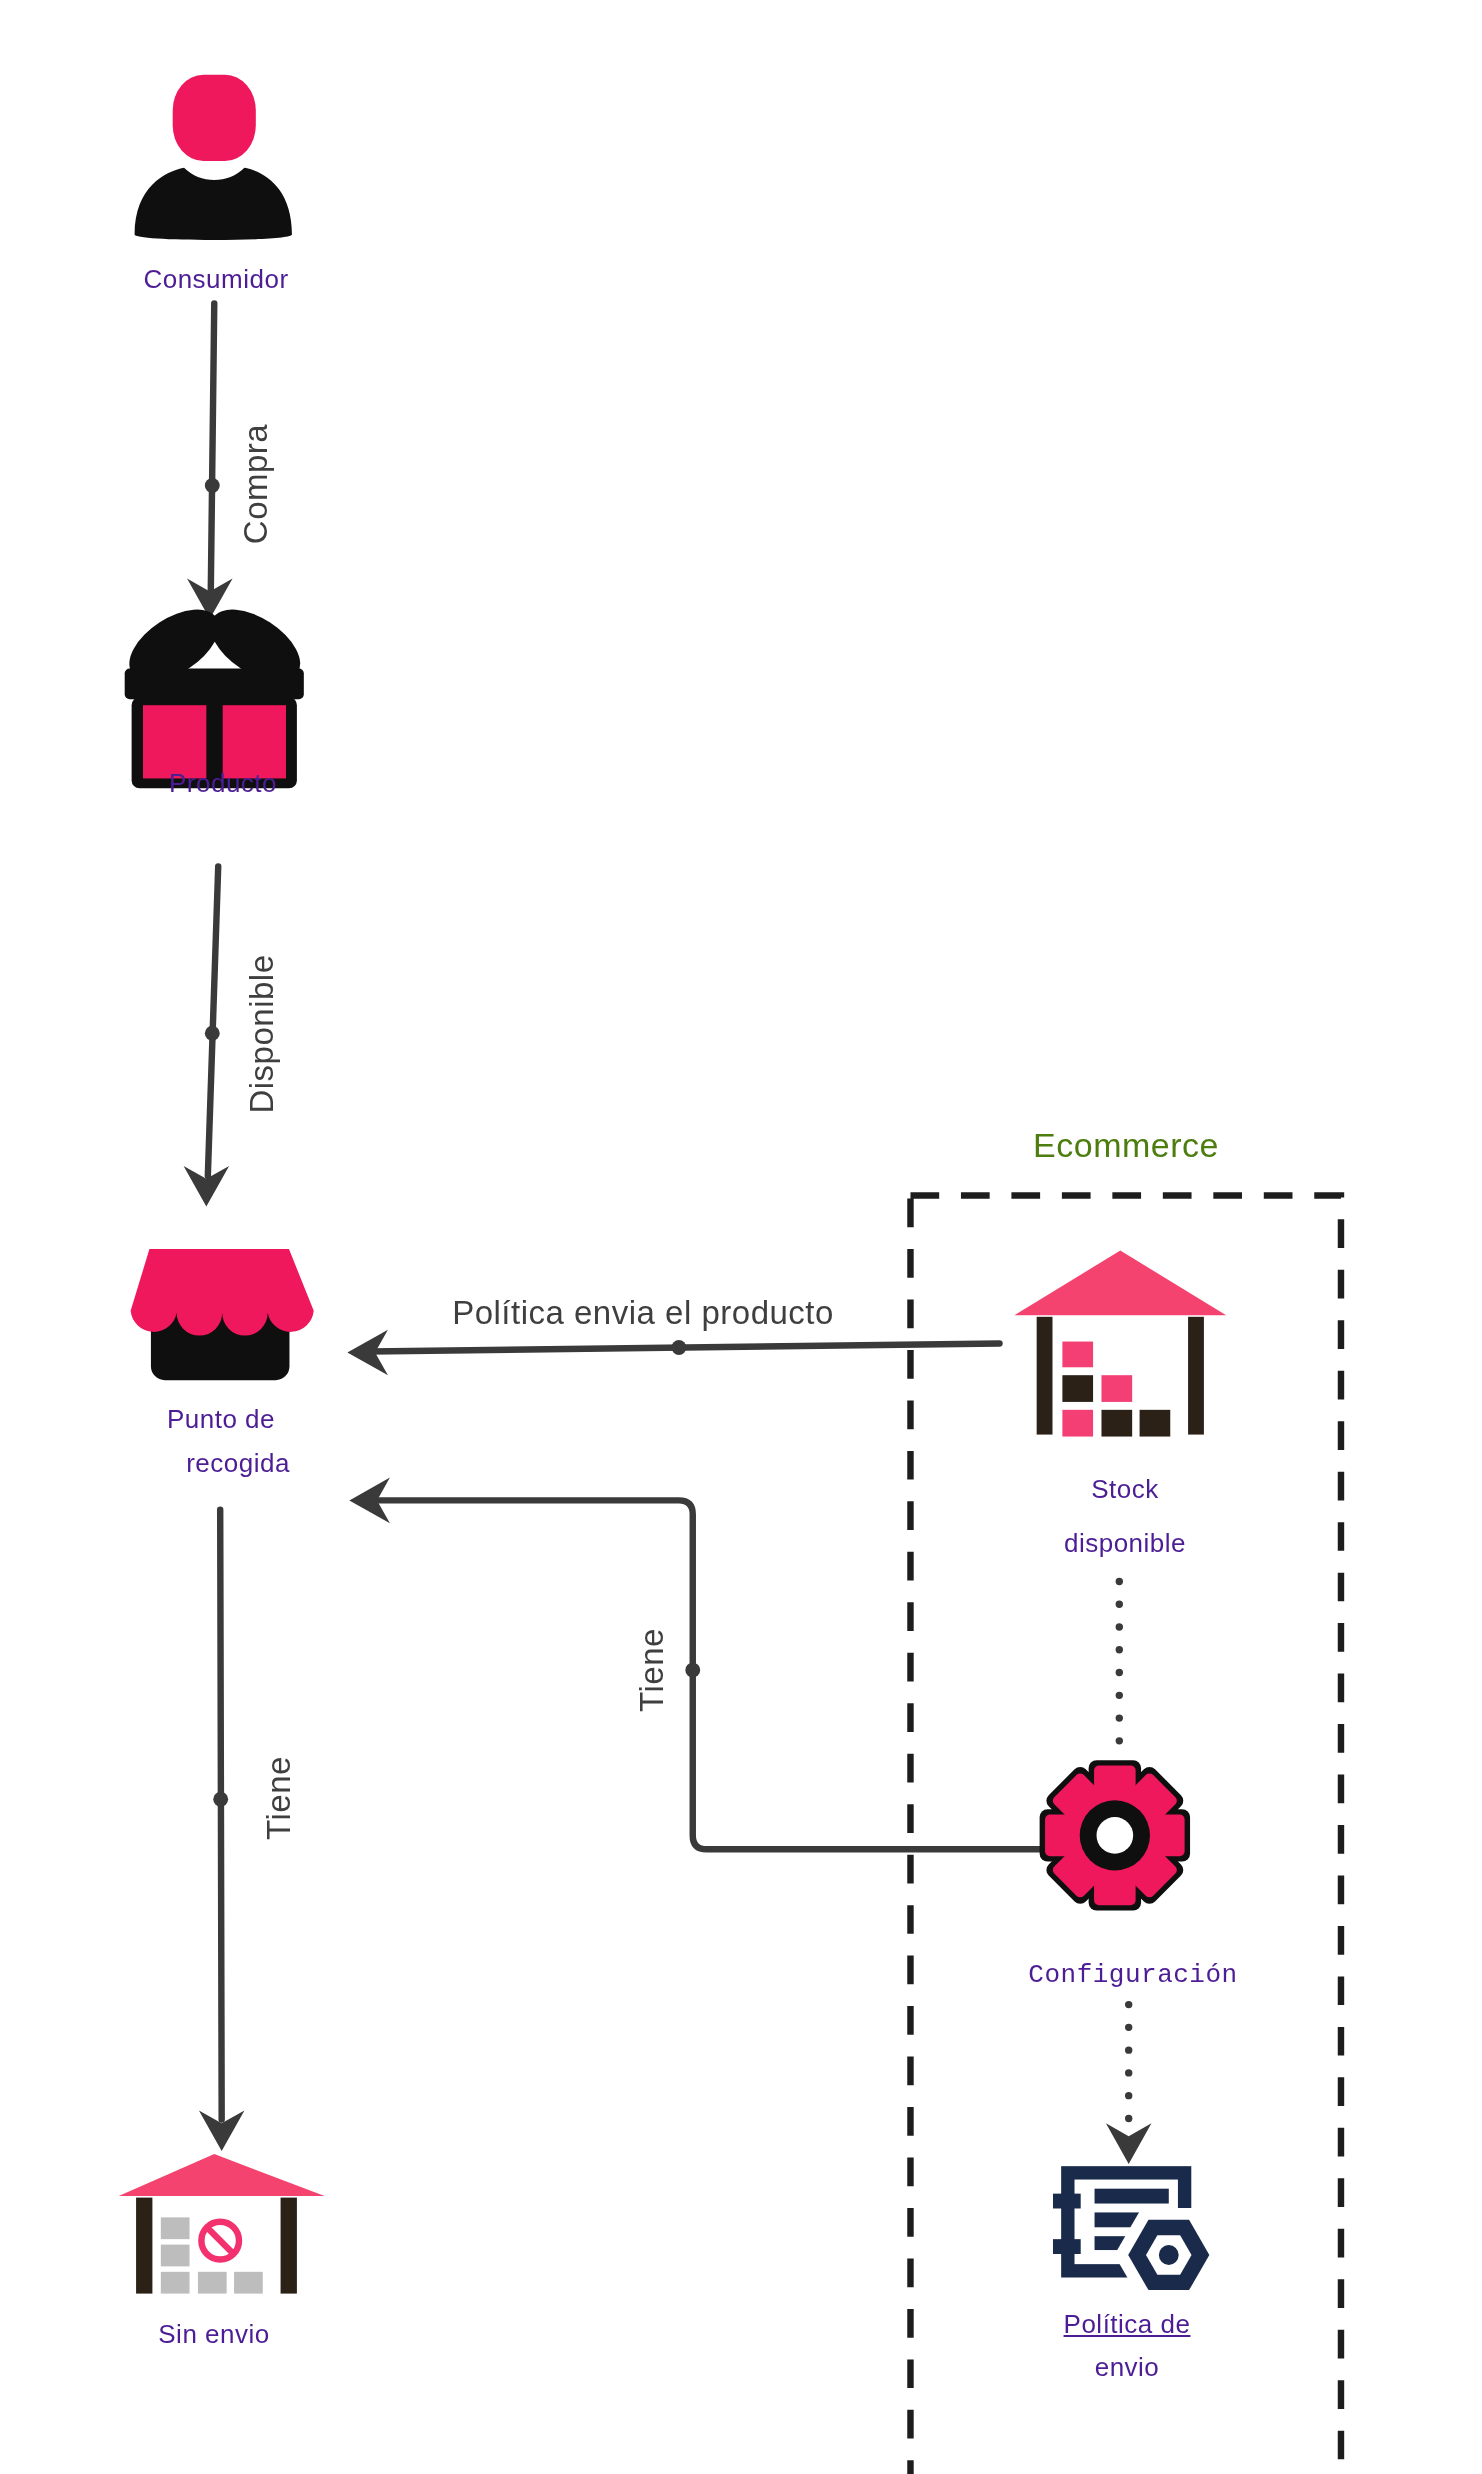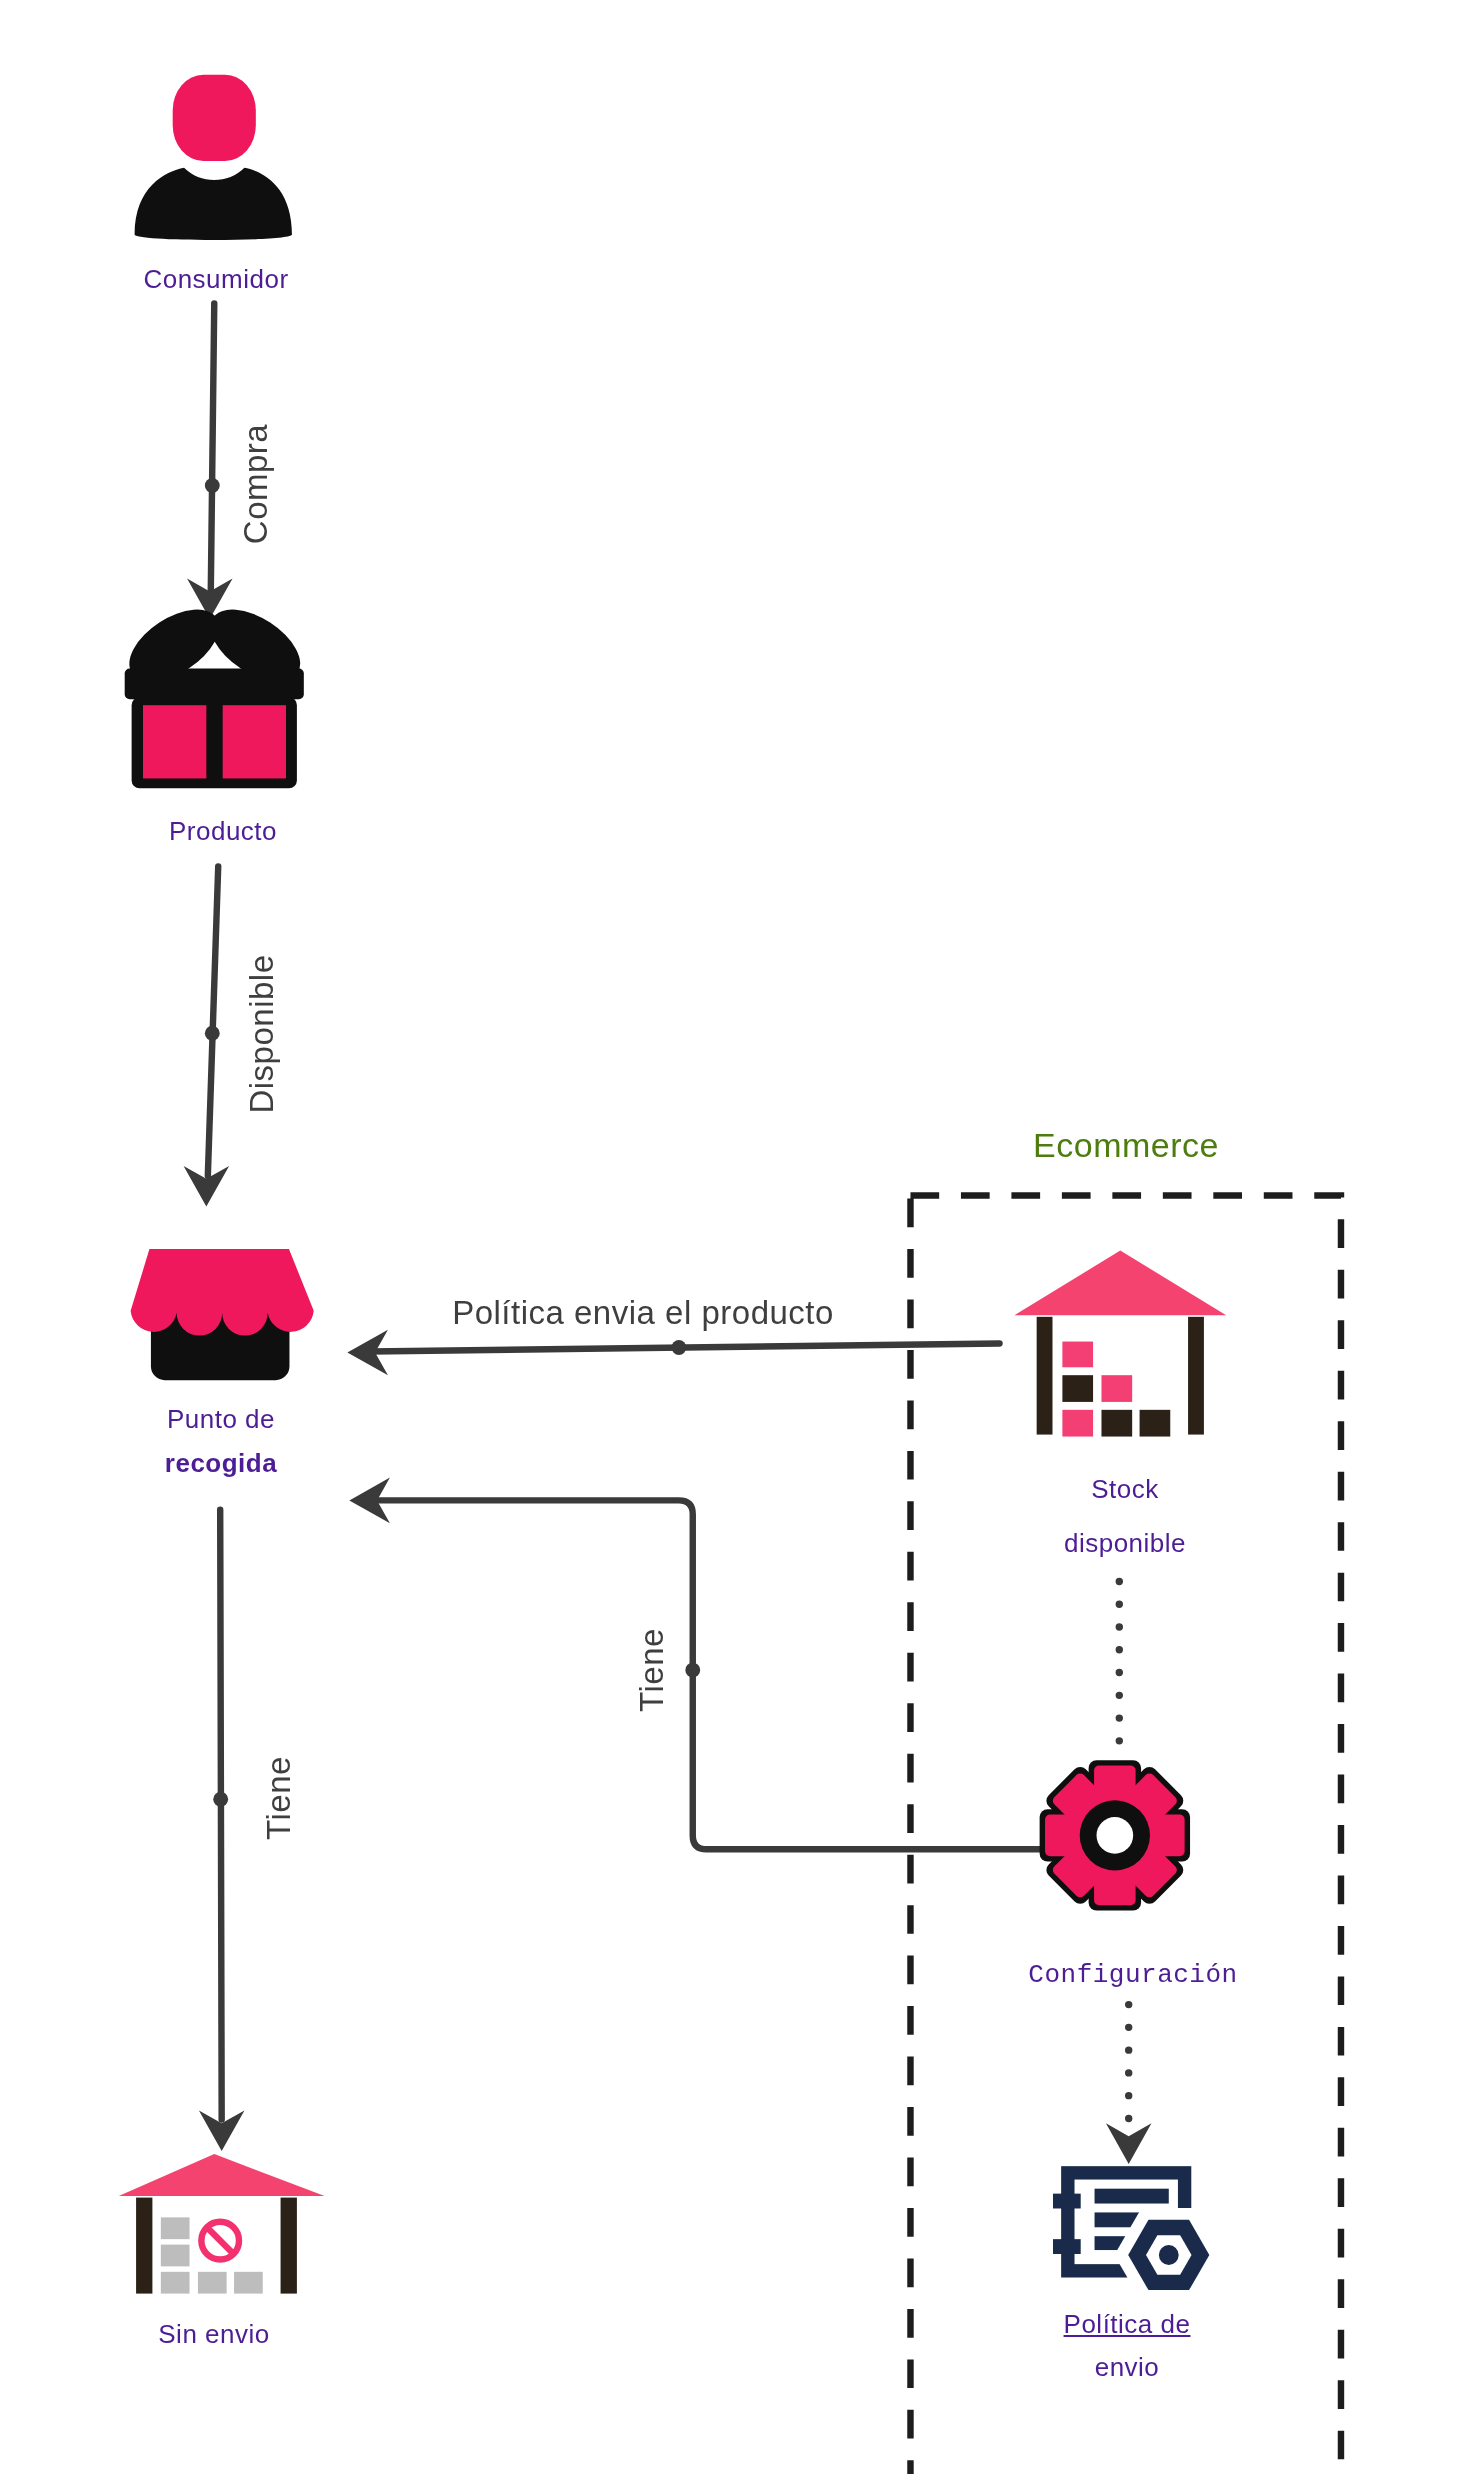--- a/index.html
+++ b/index.html
@@ -154,24 +154,24 @@
         <circle cx="445" cy="4527" r="38"></circle>
         <line x1="418" y1="4500" x2="472" y2="4554"></line>
       </g>
     </g>
   </svg>
 
   <div class="label group-title" style="left:1126px;top:1145px;">Ecommerce</div>
 
   <div class="label" style="left:216px;top:279px;">Consumidor</div>
 
-  <div class="label" style="left:223px;top:831px;">Producto</div>
+  <div class="label" style="left:223px;top:783px;">Producto</div>
 
   <div class="label" style="left:221px;top:1419px;text-align:right;">Punto de</div>
-  <div class="label" style="left:221px;top:1463px;font-weight:bold;">recogida</div>
+  <div class="label" style="left:238px;top:1463px;">recogida</div>
 
   <div class="label" style="left:1125px;top:1489px;">Stock</div>
   <div class="label" style="left:1125px;top:1543px;">disponible</div>
 
   <div class="label" style="left:1133px;top:1975px;font-family:Liberation Mono, monospace;">Configuración</div>
 
   <div class="label" style="left:1127px;top:2324px;text-decoration:underline;">Política de</div>
   <div class="label" style="left:1127px;top:2367px;">envio</div>
 
   <div class="label" style="left:214px;top:2334px;">Sin envio</div>

